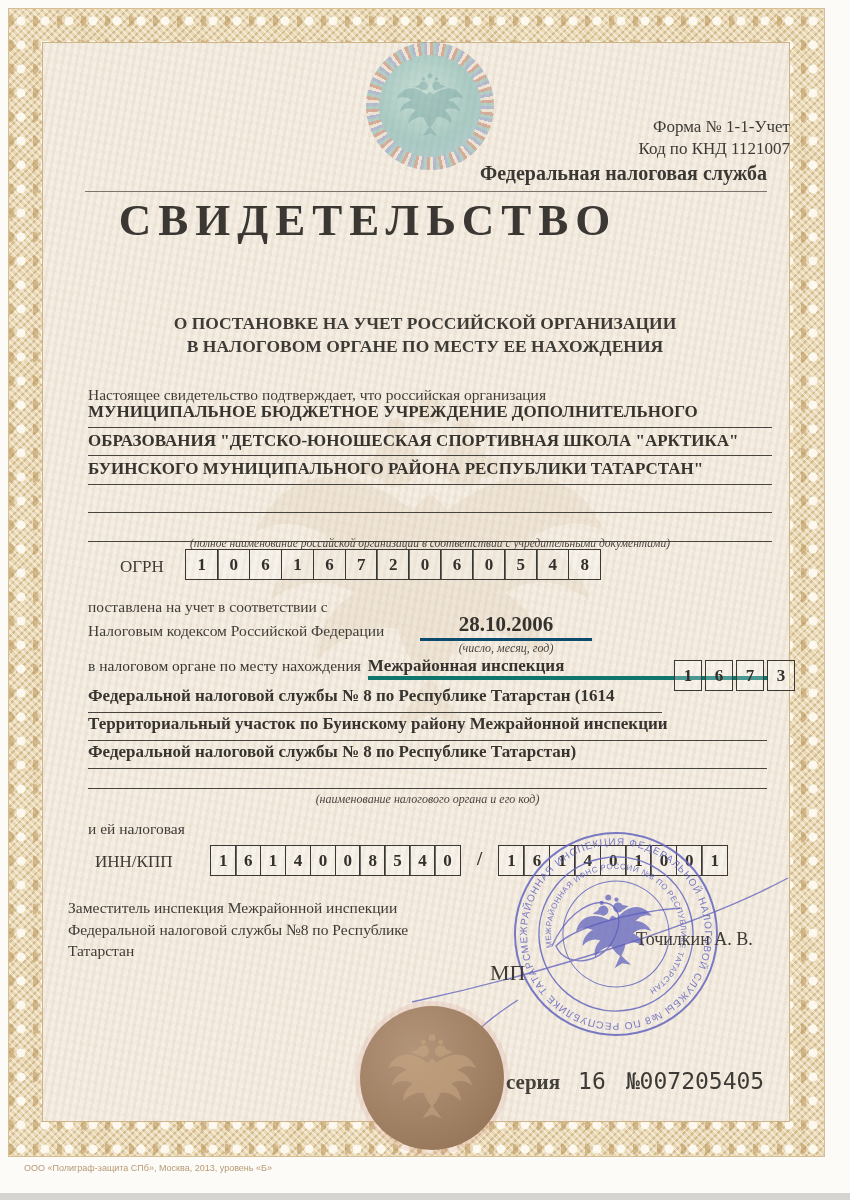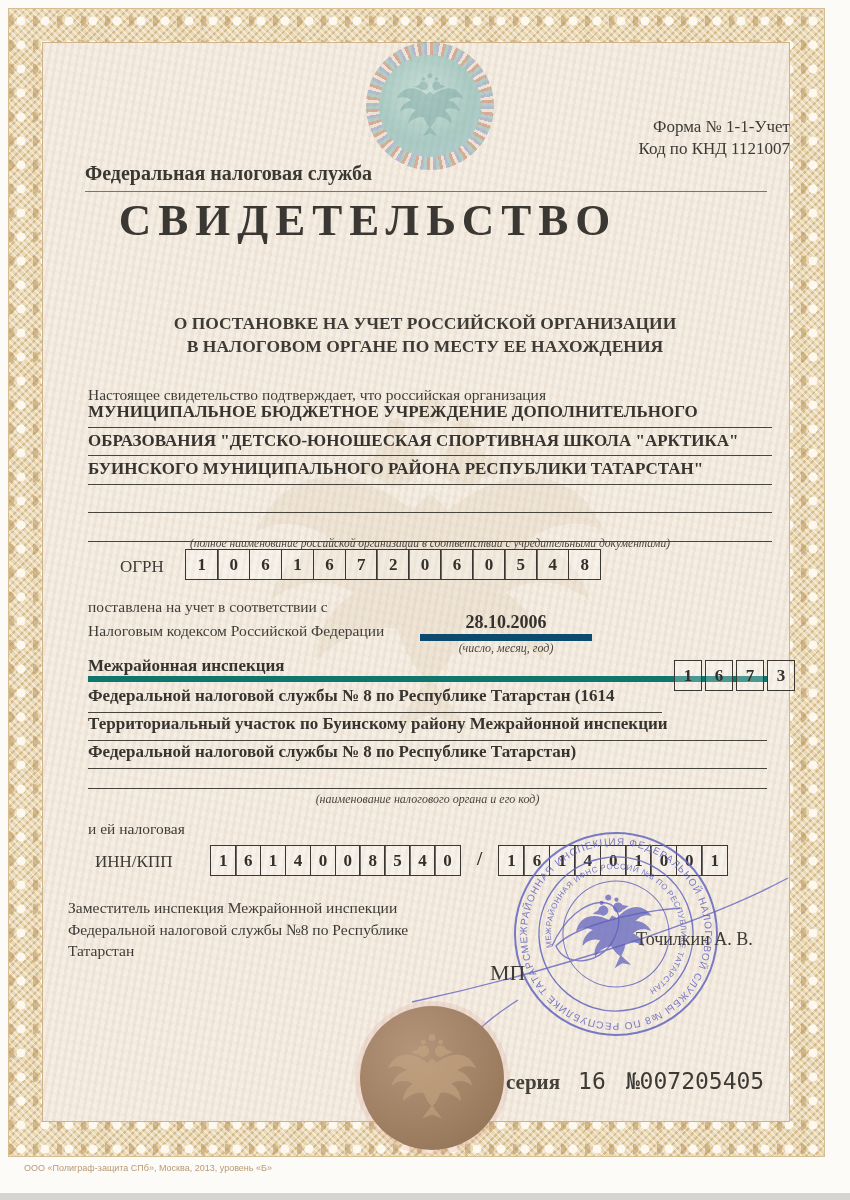--- a/index.html
+++ b/index.html
@@ -28,21 +28,21 @@
   .watermark{opacity:.08;color:#b48b50;}
   
   .holo{position:absolute;left:366px;top:42px;width:128px;height:128px;border-radius:50%;opacity:.55;
         background:repeating-conic-gradient(#c07a62 0 3deg,#7fb7af 3deg 6deg,#8494c4 6deg 9deg,#ecdfca 9deg 12deg);}
   .holo-core{position:absolute;left:13px;top:13px;width:102px;height:102px;border-radius:50%;
         background:radial-gradient(circle at 45% 40%, #aad6cf 0%, #6fb0ab 55%, #84b2c6 100%);
         display:flex;align-items:center;justify-content:center;}
   .holo-core .em{color:#2f7d80;opacity:.55;}
 
   .forminfo{right:60px;top:116px;text-align:right;font-size:17px;line-height:22px;color:#3d3a36;}
-  .agency{left:85px;top:162px;width:682px;text-align:left;font-weight:bold;font-size:20px;color:#3b3834;}
+  .agency{left:85px;top:162px;width:682px;text-align:right;font-weight:bold;font-size:20px;color:#3b3834;}
   .rule{left:85px;top:191px;width:682px;border-top:1px solid #7a746c;height:0;}
   .doc-title{left:0;top:194px;width:736px;text-align:center;font-weight:bold;font-size:45px;
         letter-spacing:7px;color:#3b3834;}
   .subtitle{left:0;top:312px;width:850px;text-align:center;font-weight:bold;font-size:17.5px;line-height:23px;color:#3e3a35;}
 
   .text{font-size:15.5px;color:#413d38;}
   .intro{left:88px;top:386px;}
   .orgblock{left:88px;top:399px;width:684px;}
   .orgline{height:27.5px;border-bottom:1px solid #47433d;font-weight:bold;font-size:17px;line-height:26px;
         white-space:nowrap;color:#37332e;}
@@ -58,26 +58,26 @@
   .ogrn-cells span{width:33.5px;height:31px;}
   .inn-cells span{width:26.5px;height:31px;}
   .kpp-cells span{width:27px;height:31px;}
   .codecells{display:flex;}
   .codecells span{box-sizing:border-box;width:28px;height:31px;border:1.6px solid #3b3833;margin-left:3px;
         display:flex;align-items:center;justify-content:center;font-weight:bold;font-size:17px;color:#33302b;
         background:rgba(255,255,255,.25);}
   .codecells span:first-child{margin-left:0;}
 
   .dateblock{left:420px;top:612px;width:172px;text-align:center;}
-  .dateval{font-weight:bold;font-size:18px;border-bottom:7px solid #0c4a6e;padding-bottom:1px;color:#35322d;}
+  .dateval{font-weight:bold;font-size:21px;border-bottom:3px solid #0c4a6e;padding-bottom:1px;color:#35322d;}
   .datecap{font-style:italic;font-size:12px;color:#4a453f;text-align:center;}
 
   .authrow1{left:88px;top:656px;width:679px;display:flex;align-items:baseline;}
   .authrow1 .pre{font-size:15.5px;padding-right:7px;white-space:nowrap;}
-  .authrow1 .fill{flex:1;font-weight:bold;font-size:17px;border-bottom:6px solid #0f766e;color:#37332e;}
+  .authrow1 .fill{flex:1;font-weight:bold;font-size:17px;border-bottom:4px solid #0f766e;color:#37332e;}
   .authline{font-weight:bold;font-size:17px;border-bottom:1px solid #46423c;height:26px;white-space:nowrap;color:#37332e;}
   .blankline{border-bottom:1px solid #46423c;}
   .cap2{left:88px;top:792px;width:679px;font-size:12px;}
 
   .slash{font-weight:bold;font-size:19px;color:#33302b;}
   .official{left:68px;top:897px;width:380px;font-size:15.5px;line-height:21.5px;color:#3e3a35;}
   .signer{left:636px;top:929px;font-size:18px;color:#3e3a35;}
   .mp{left:490px;top:960px;font-size:22px;color:#3e3a35;}
 
   .stamp{left:510px;top:828px;width:212px;height:212px;transform:rotate(-12deg);opacity:.85;}
@@ -178,20 +178,21 @@
 
   <div class="abs text" style="left:88px;top:598px">поставлена на учет в соответствии с</div>
   <div class="abs text" style="left:88px;top:622px">Налоговым кодексом Российской Федерации</div>
 
   <div class="abs dateblock">
     <div class="dateval">28.10.2006</div>
     <div class="datecap">(число, месяц, год)</div>
   </div>
 
   <div class="abs authrow1">
+    <span class="pre">в налоговом органе по месту нахождения</span>
     <span class="fill">Межрайонная инспекция</span>
   </div>
   <div class="abs authline" style="left:88px;top:686px;width:574px">Федеральной налоговой службы № 8 по Республике Татарстан (1614</div>
   <div class="abs codecells" style="left:674px;top:660px">
     <span>1</span>
     <span>6</span>
     <span>7</span>
     <span>3</span>
   </div>
   <div class="abs authline" style="left:88px;top:714px;width:679px">Территориальный участок по Буинскому району Межрайонной инспекции</div>

